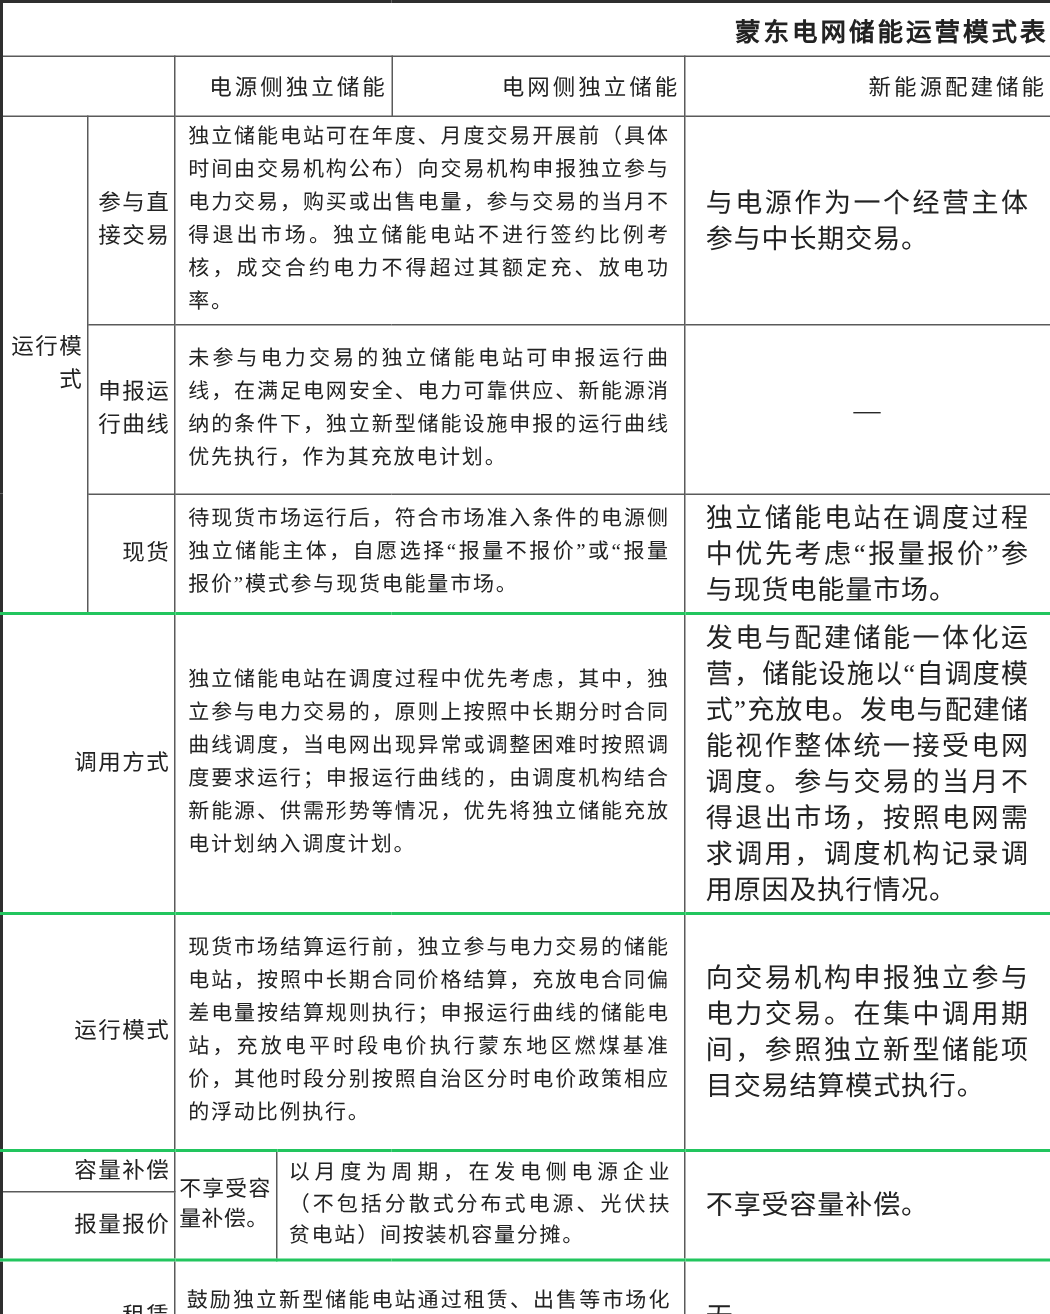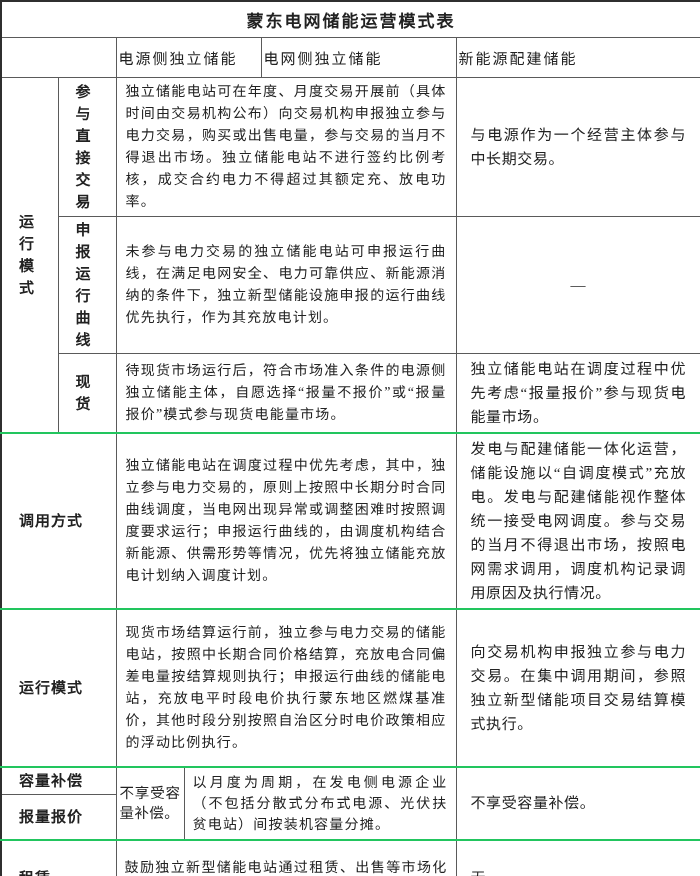--- a/index.html
+++ b/index.html
@@ -34,49 +34,49 @@
   tr.r1{height:131px;}
   tr.r2{height:113px;}
   tr.r3{height:79px;}
   tr.r4{height:171px;}
   tr.r5{height:158px;}
   tr.r6a{height:26px;}
   tr.r6b{height:46px;}
   tr.r7{height:76px;}
 
   td.title{
-    text-align:center;
+    text-align:right;
     font-weight:bold;
     font-size:17px;
     letter-spacing:2px;
   }
   td.head{
-    text-align:left;
+    text-align:right;
     font-size:15px;
     letter-spacing:2px;
     padding:2px;
   }
   td.lbl{
-    text-align:left;
-    font-weight:bold;
+    text-align:right;
+    font-weight:normal;
     font-size:15px;
     letter-spacing:1px;
-    padding:2px 17px;
+    padding:2px 2px;
     line-height:22px;
   }
   td.body{
     font-size:14px;
     letter-spacing:1.2px;
     line-height:22px;
     text-align:justify;
     text-justify:inter-ideograph;
     padding:3px 9px;
   }
   td.renew{
-    font-size:15px;
+    font-size:18px;
     letter-spacing:0.6px;
     line-height:24px;
     padding:3px 14px;
   }
   td.narrow{
     font-size:14.5px;
     letter-spacing:0.4px;
     padding:2px 3px;
     line-height:20px;
   }

